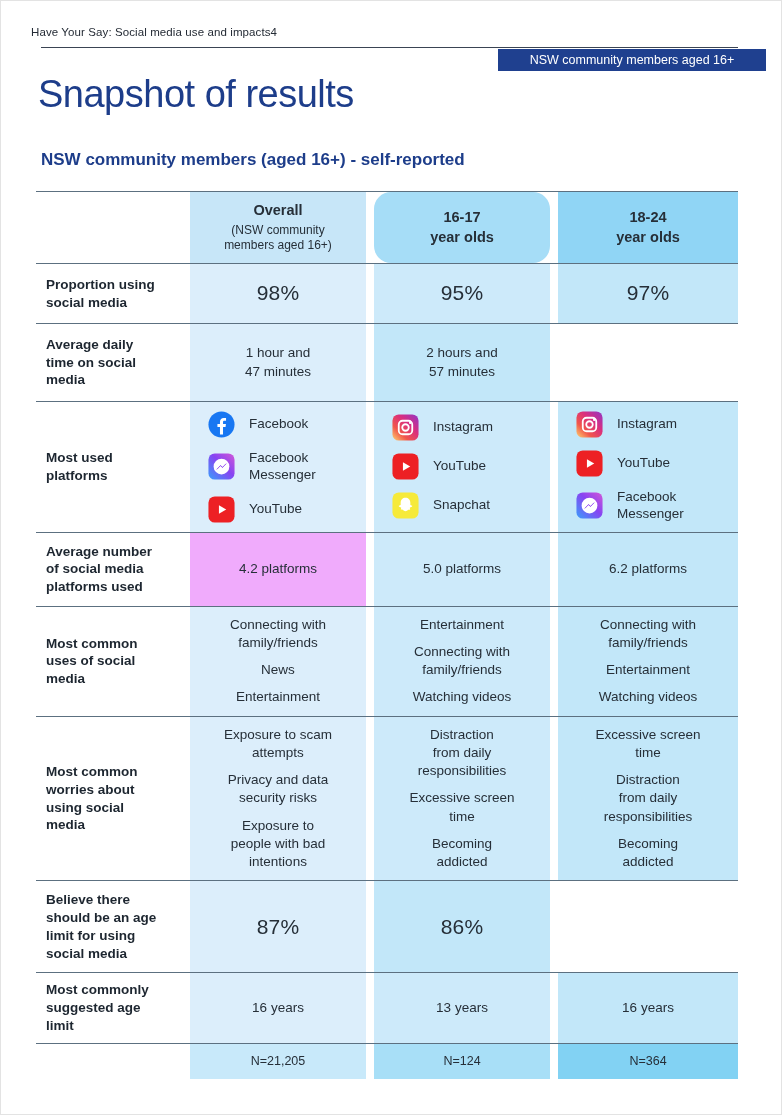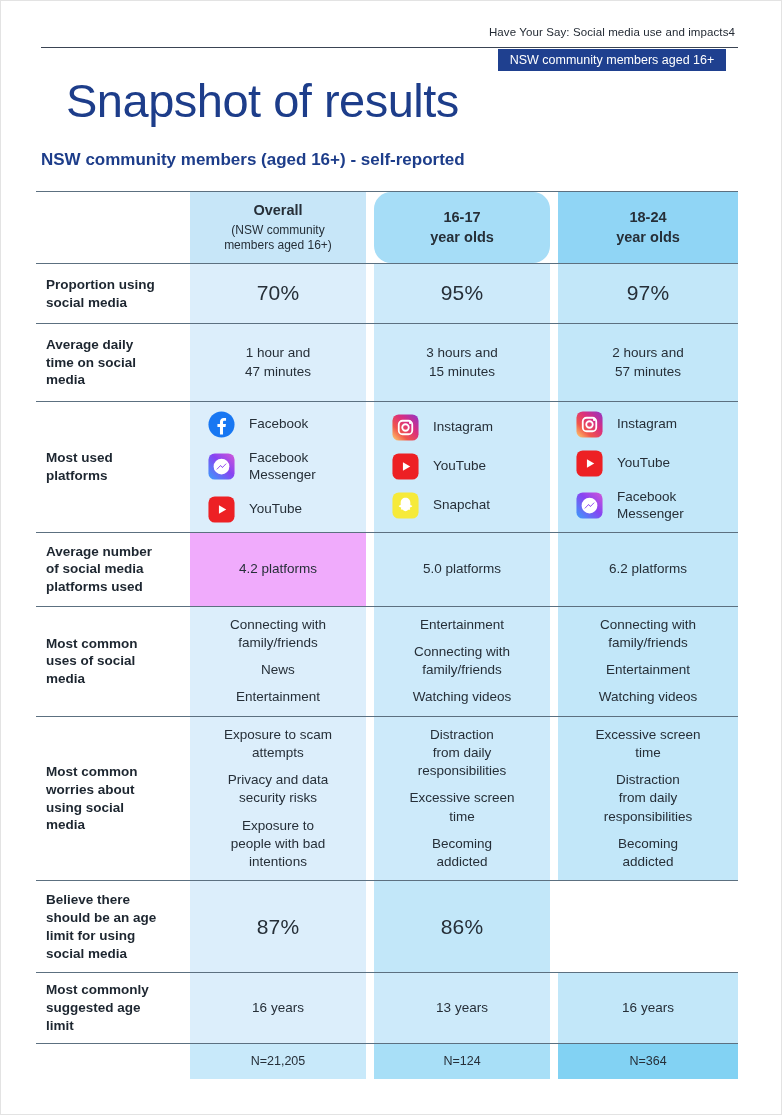--- a/index.html
+++ b/index.html
@@ -2,30 +2,30 @@
 <html><head>
 <meta charset="utf-8">
 <style>
   * { box-sizing: border-box; margin: 0; padding: 0; }
   html,body { background:#fff; }
   body { font-family:"Liberation Sans", sans-serif; }
   .page { position:relative; width:782px; height:1115px; background:#fff; overflow:hidden;
           border:1px solid #e3e3e3; }
 
   
-  .doc-header { position:absolute; top:25px; left:37px; width:697px;
-                display:flex; justify-content:flex-end;
+  .doc-header { position:absolute; top:25px; left:30px; width:697px;
+                display:flex; justify-content:flex-start;
                 font-size:11.5px; color:#242b35; letter-spacing:.1px; }
   .header-rule { position:absolute; top:46px; left:40px; width:697px; height:0;
                  border-top:1.6px solid #3a4453; }
-  .badge { position:absolute; top:48px; left:497px; width:228px; height:22px;
+  .badge { position:absolute; top:48px; left:497px; width:268px; height:22px;
            color:#fff; font-size:12.5px; display:flex; align-items:center; justify-content:center; }
 
-  .page-title { position:absolute; top:72px; left:37px; font-size:47px; font-weight:500;
-                letter-spacing:-.5px;margin-left:28px; }
+  .page-title { position:absolute; top:72px; left:37px; font-size:38px; font-weight:500;
+                letter-spacing:-.5px; }
   .page-subtitle { position:absolute; top:149px; left:40px; font-size:17px; font-weight:700; }
 
   
   .rtable { position:absolute; top:190px; left:35px; width:702px; }
   .trow { display:grid; grid-template-columns:146px 176px 176px 180px; column-gap:8px;
           border-top:1.6px solid #5c7080; }
   .tlabel { display:flex; align-items:center; padding:8px 2px 8px 10px;
             font-weight:700; font-size:13.5px; line-height:1.32; color:#1d2630;
             white-space:pre-line; }
   .tcell { display:flex; flex-direction:column; justify-content:center; align-items:center;
@@ -69,40 +69,36 @@
         </div>
         <div class="tcell hcell" style="background: rgb(144, 213, 245);">
           <div class="htitle">18-24
 year olds</div>
         </div>
       </div>
       <div class="trow" style="min-height: 60px; border-top-color: rgb(92, 112, 128);">
         <div class="tlabel">Proportion using
 social media</div>
         <div class="tcell" style="background: rgb(220, 238, 251);">
-          <span class="big-val">70%</span>
+          <span class="big-val">98%</span>
         </div>
         <div class="tcell" style="background: rgb(205, 234, 250);">
           <span class="big-val">95%</span>
         </div>
         <div class="tcell" style="background: rgb(194, 231, 249);">
           <span class="big-val">97%</span>
         </div>
       </div>
       <div class="trow" style="min-height: 78px; border-top-color: rgb(92, 112, 128);">
         <div class="tlabel">Average daily
 time on social
 media</div>
         <div class="tcell" style="background: rgb(220, 238, 251);">
           <span class="val">1 hour and
 47 minutes</span>
-        </div>
-        <div class="tcell" style="background: rgb(205, 234, 250);">
-          <span class="val">3 hours and
-15 minutes</span>
         </div>
         <div class="tcell" style="background: rgb(194, 231, 249);">
           <span class="val">2 hours and
 57 minutes</span>
         </div>
       </div>
       <div class="trow" style="min-height: 128px; border-top-color: rgb(92, 112, 128);">
         <div class="tlabel">Most used
 platforms</div>
         <div class="tcell plat-cell" style="background: rgb(220, 238, 251);">

